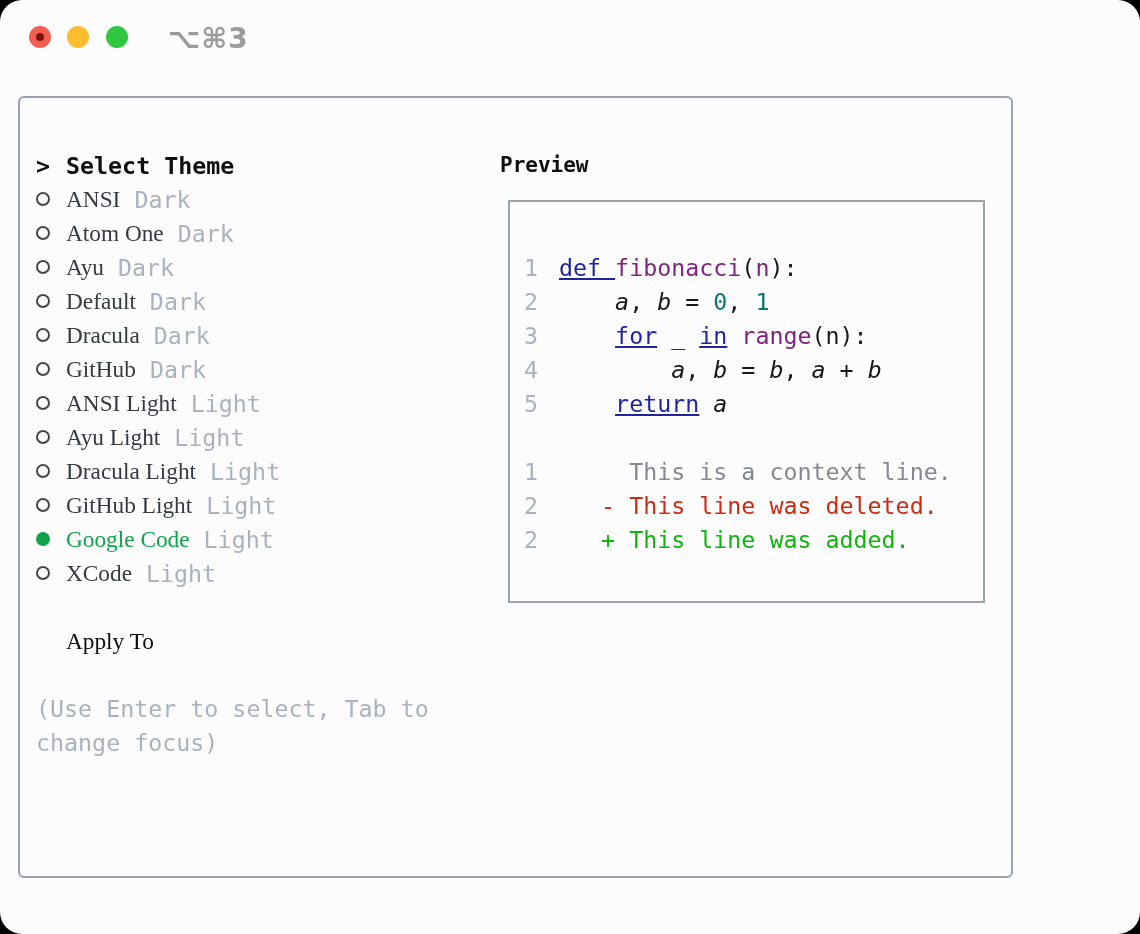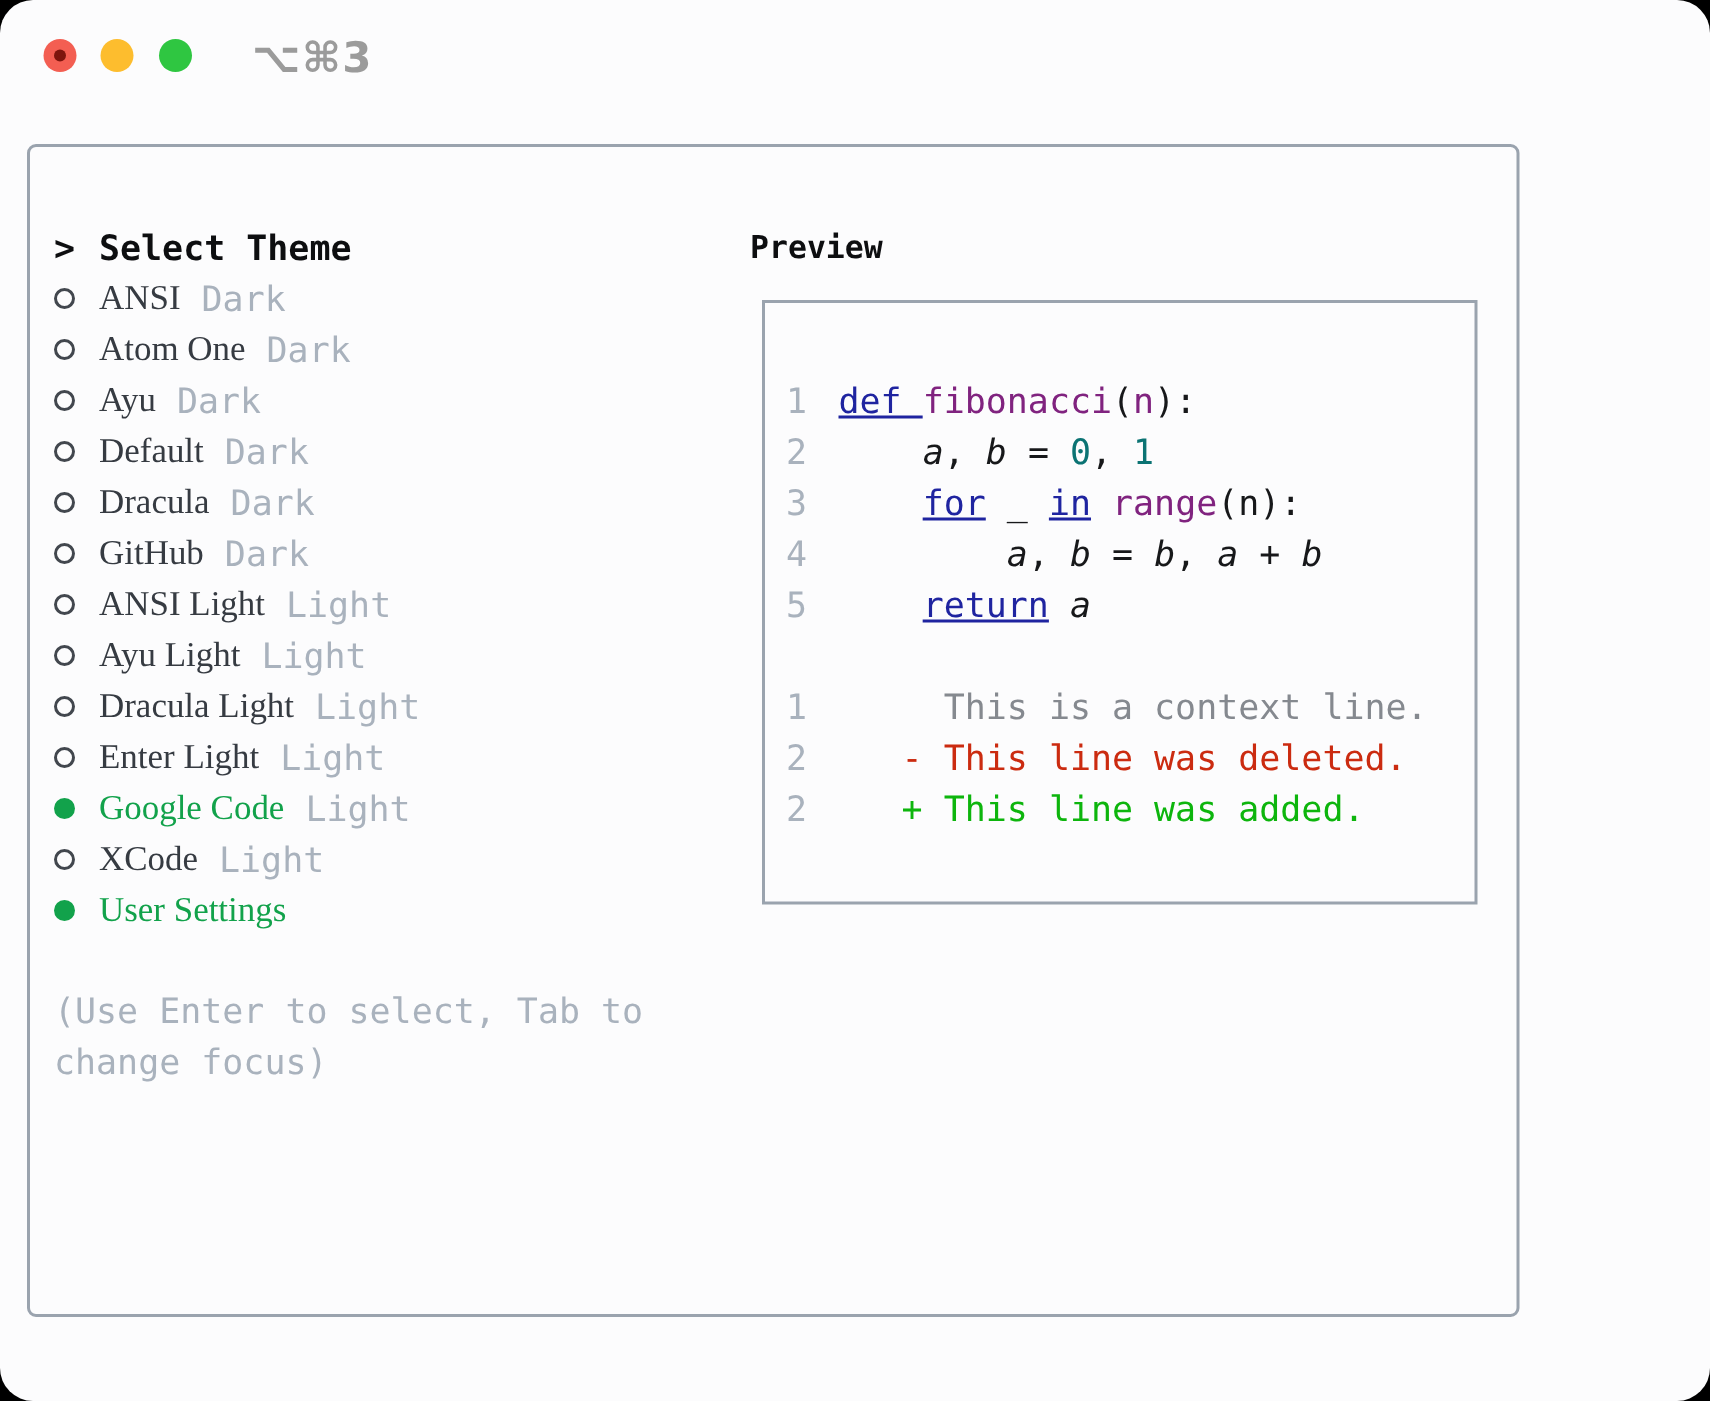--- a/index.html
+++ b/index.html
@@ -133,40 +133,40 @@
     <span class="name">Ayu Light</span>
     <span class="tag">Light</span>
   </div>
         <div class="row">
     <span class="bullet"><span class="ring"></span></span>
     <span class="name">Dracula Light</span>
     <span class="tag">Light</span>
   </div>
         <div class="row">
     <span class="bullet"><span class="ring"></span></span>
-    <span class="name">Enter Light</span>
+    <span class="name">GitHub Light</span>
     <span class="tag">Light</span>
   </div>
         <div class="row selected">
     <span class="bullet"><span class="dot"></span></span>
     <span class="name">Google Code</span>
     <span class="tag">Light</span>
   </div>
         <div class="row">
     <span class="bullet"><span class="ring"></span></span>
     <span class="name">XCode</span>
     <span class="tag">Light</span>
   </div>
       </div>
 
+    <div class="row apply-header">
+      <span class="bullet"></span>
+      <span class="name">Apply To</span>
+    </div>
     <div id="apply-container">
-        <div class="row selected">
-    <span class="bullet"><span class="dot"></span></span>
-    <span class="name">User Settings</span>
-  </div>
       </div>
 
     <div class="help">
       <div>(Use Enter to select, Tab to</div>
       <div>change focus)</div>
     </div>
   </div>
 
   <div class="preview-title">Preview</div>
 

